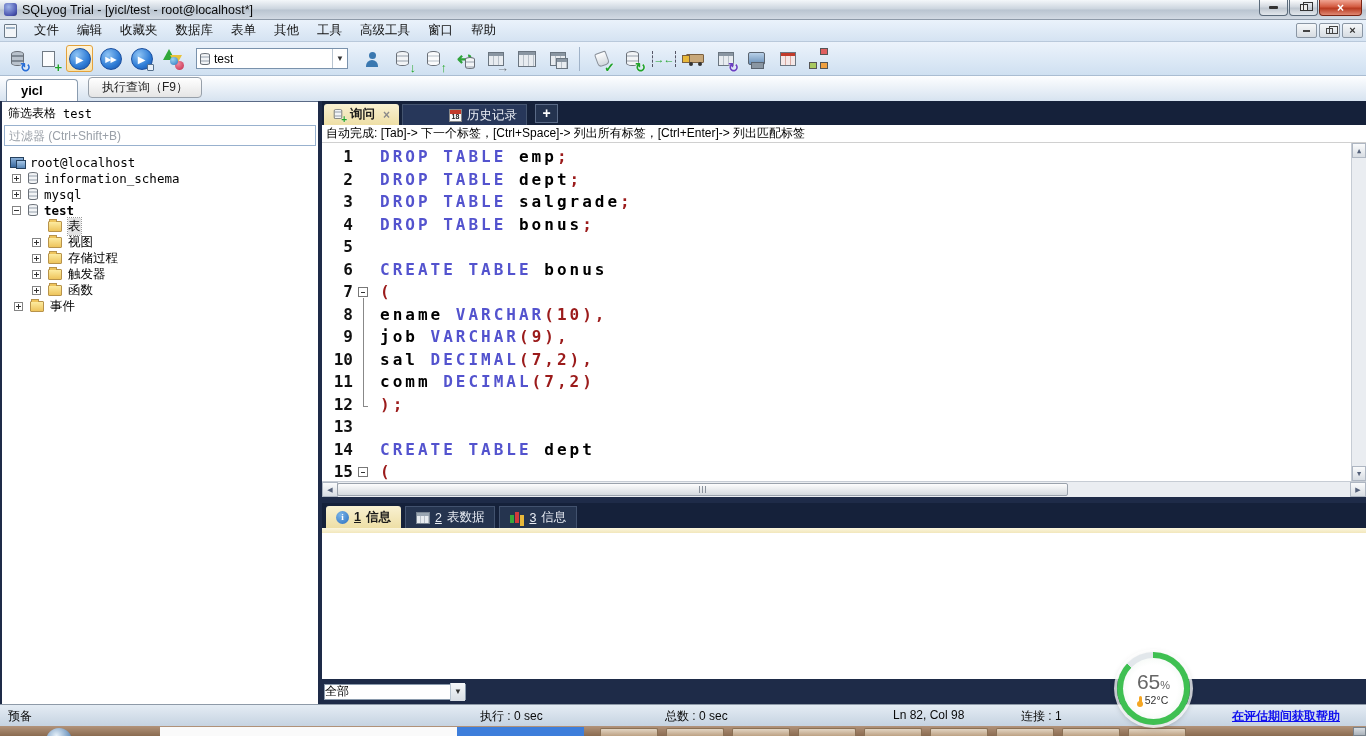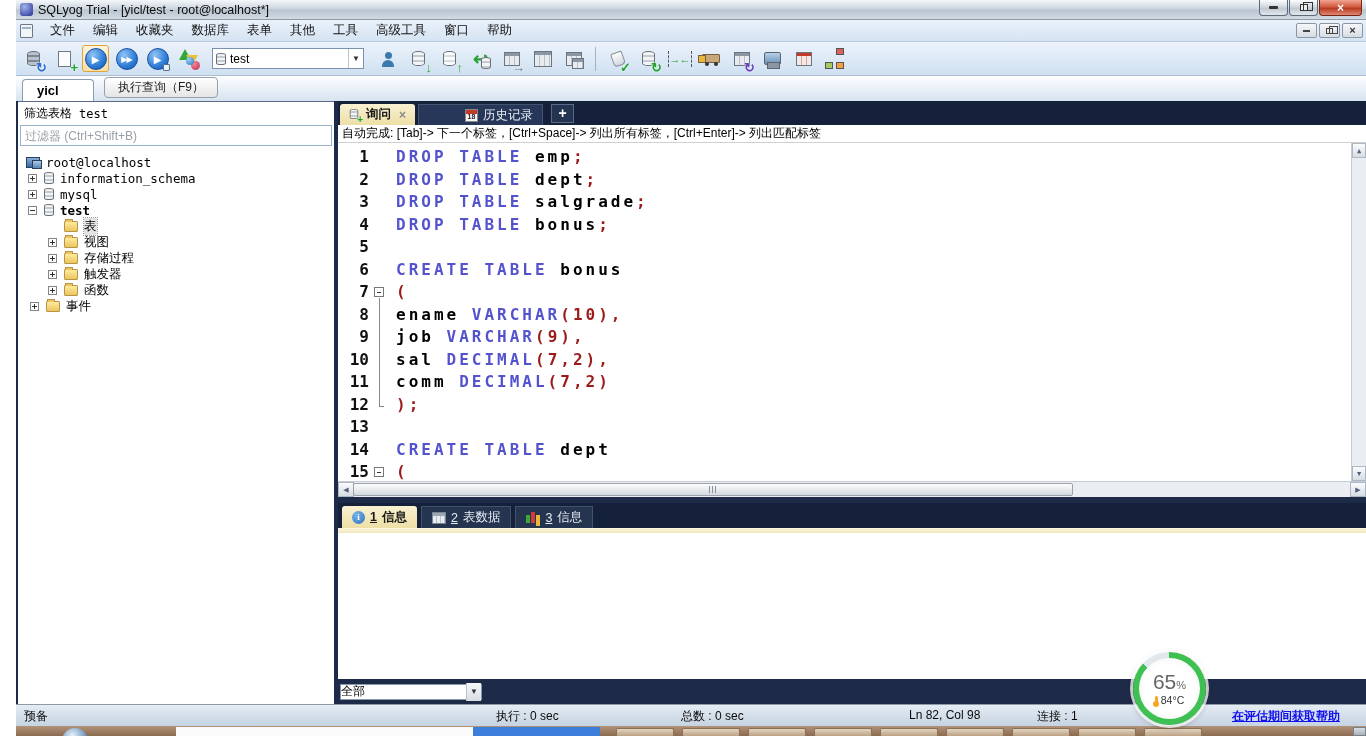--- a/index.html
+++ b/index.html
@@ -1,17 +1,17 @@
 <!DOCTYPE html>
 <html><head>
 <meta charset="utf-8">
 <style>
   * { box-sizing: border-box; margin: 0; padding: 0; }
   html,body { width:1366px; height:736px; overflow:hidden; font-family:"Liberation Sans",sans-serif; }
-  .window { position:absolute; inset:0; display:flex; flex-direction:column; background:#84cc16;margin-left:16px; }
+  .window { position:absolute; inset:0; display:flex; flex-direction:column; background:#84cc16; }
 
   
   .titlebar { height:20px; flex:0 0 20px; display:flex; align-items:center;
     background:linear-gradient(#F4F7FA,#CBD4DE 48%,#B9C4D0 52%,#D2DAE3);
     border-bottom:1px solid #8E9AA8; font-size:12.5px; color:#0A0A0A; }
   .appicon { width:13px; height:13px; margin:0 5px 0 4px; border-radius:3px;
     background:radial-gradient(circle at 35% 30%,#9FB4E8,#4A55B0 70%,#2A2F70); flex:0 0 13px; }
   .titletext { flex:1; white-space:nowrap; overflow:hidden; }
   .wcontrols { display:flex; align-self:flex-start; margin-right:4px; }
   .wbtn { width:29px; height:16px; margin-left:1px; display:flex; align-items:center; justify-content:center;
@@ -597,18 +597,18 @@
       <span class="tkbtn" style="left: 996px;"></span>
       <span class="tkbtn" style="left: 1062px;"></span>
       <span class="tkbtn" style="left: 1128px;"></span>
     </div>
 
   <div class="widget">
     <div class="winner">
       <div class="wpct"><span>65</span><span class="u">%</span></div>
       <div class="wtemp">
           <span class="thermo"></span>
-          <span>84°C</span>
+          <span>52°C</span>
         </div>
     </div>
   </div>
 
 </div>
 
 </body></html>

